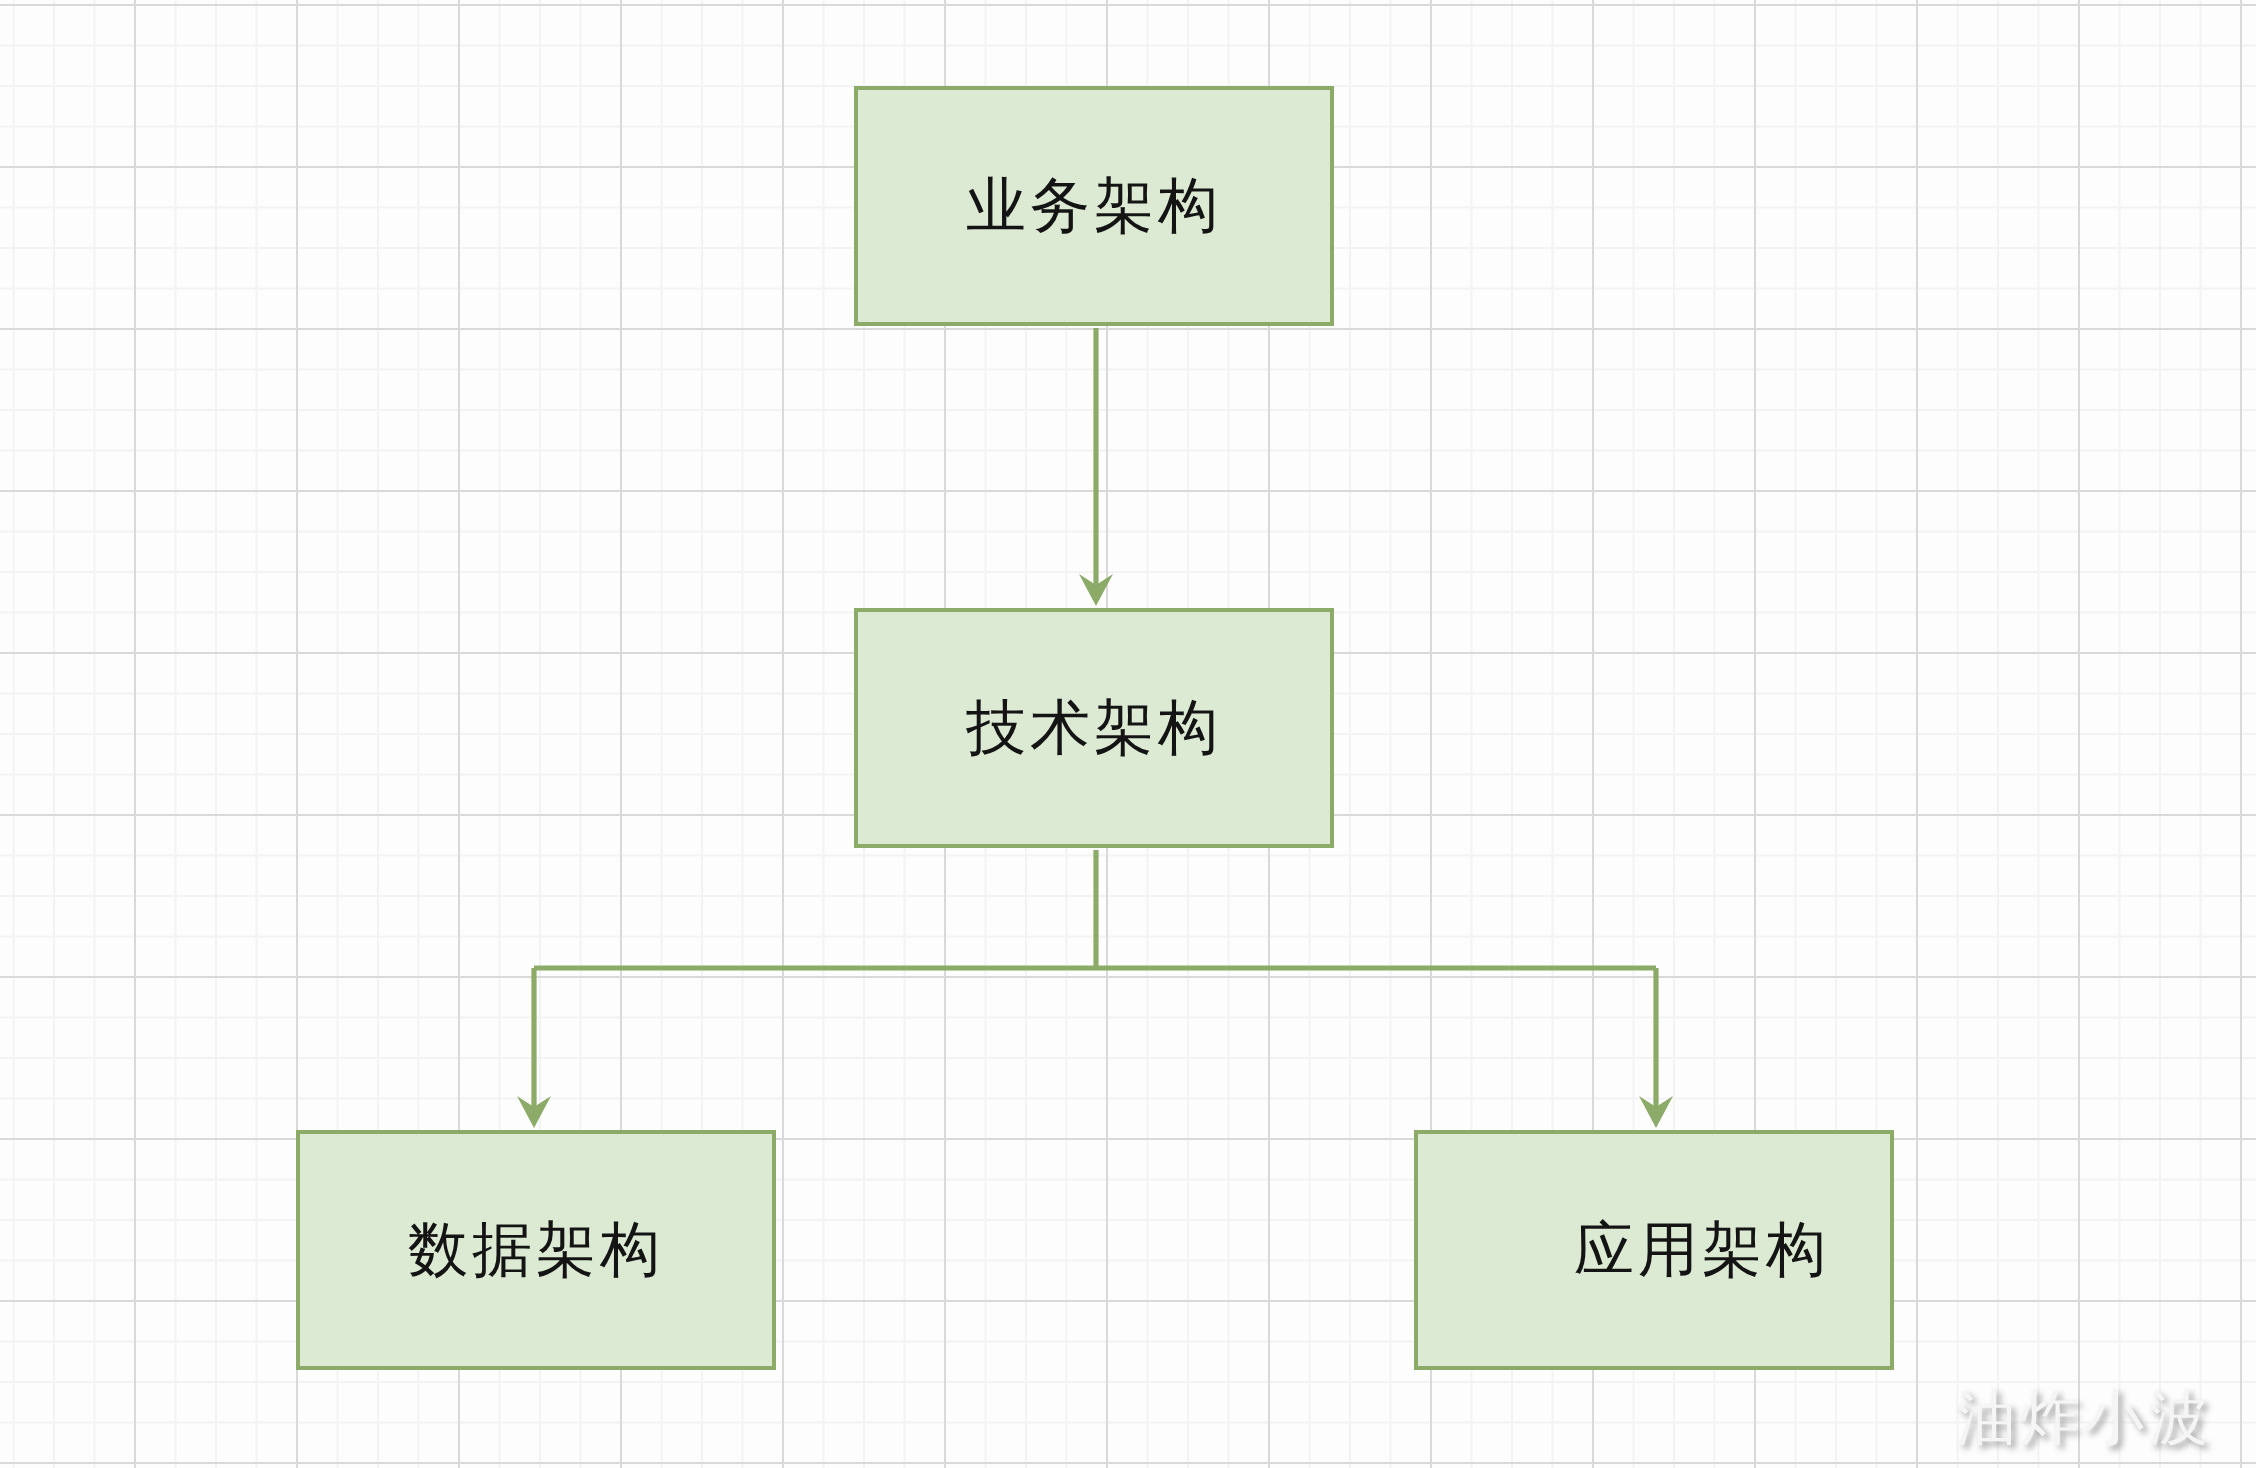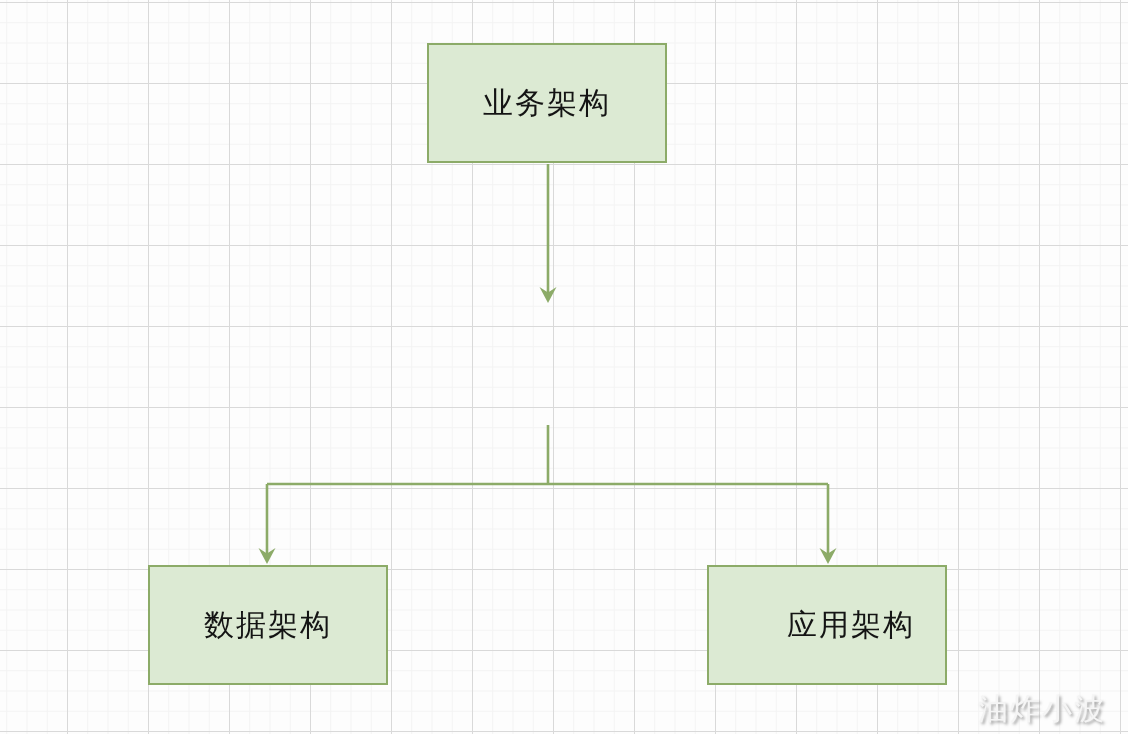--- a/index.html
+++ b/index.html
@@ -95,20 +95,23 @@
       <path class="edge-line" d="M828 484 L828 554"></path>
       <path class="arrowhead" d="M267 564 L258.5 548 L267 553.5 L275.5 548 Z"></path>
       <path class="arrowhead" d="M828 564 L819.5 548 L828 553.5 L836.5 548 Z"></path>
     </g>
   </svg>
 
   <div class="node node-business">
     <span>业务架构</span>
   </div>
 
+  <div class="node node-technology">
+    <span>技术架构</span>
+  </div>
 
   <div class="node node-data">
     <span>数据架构</span>
   </div>
 
   <div class="node node-application">
     <span>应用架构</span>
   </div>
 
   <div class="watermark">油炸小波</div>

